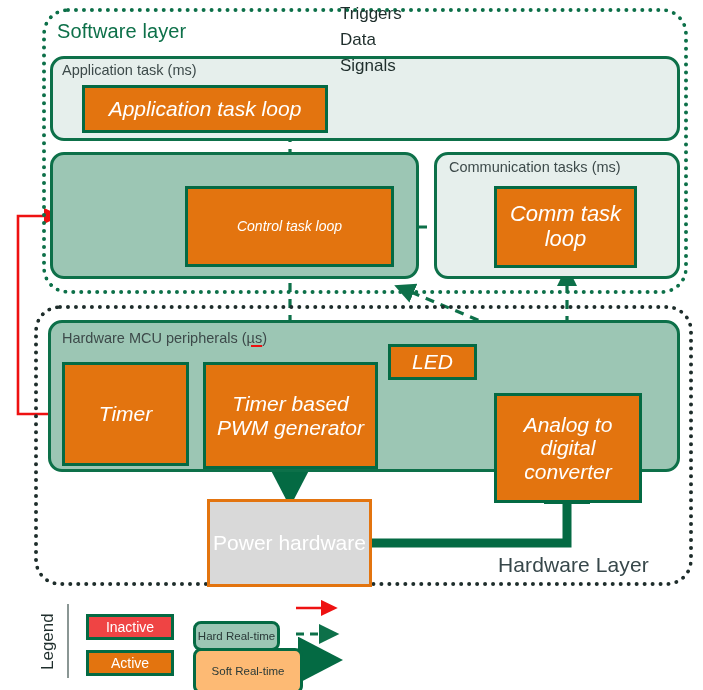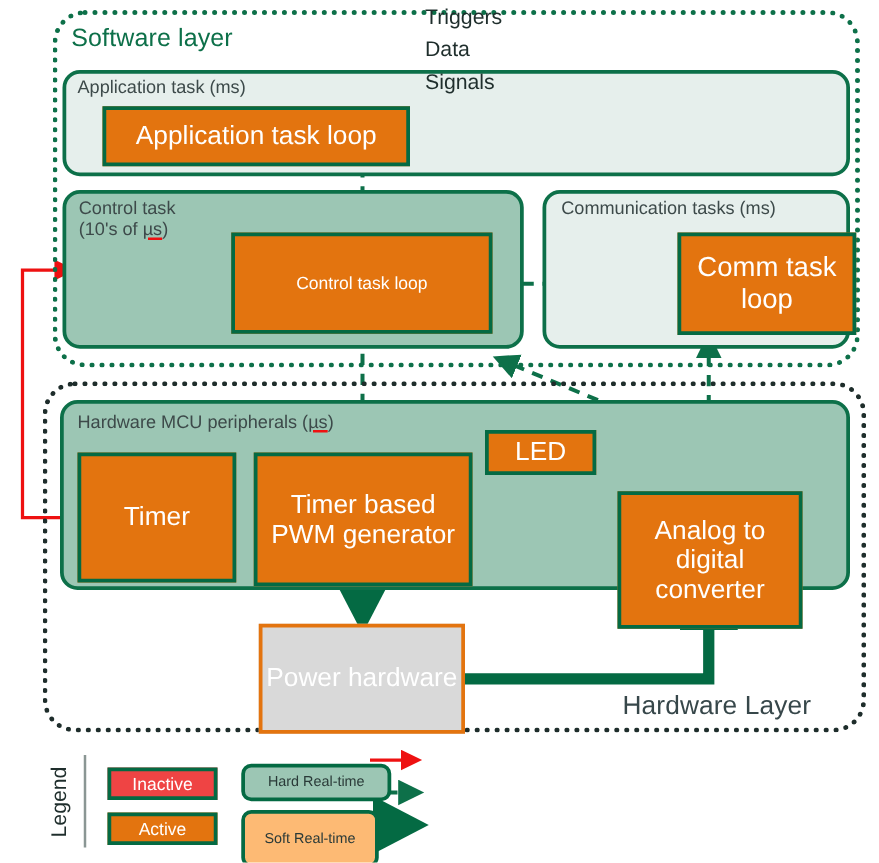--- a/index.html
+++ b/index.html
@@ -37,26 +37,26 @@
   #comm-task-group{left:434px;top:152px;width:246px;height:127px;}
   #comm-task-label{left:449px;top:159px;}
 
   #mcu-group{left:48px;top:320px;width:632px;height:152px;}
   #mcu-label{left:62px;top:330px;}
 
   
   .block{position:absolute;box-sizing:border-box;display:flex;
       align-items:center;justify-content:center;text-align:center;
       color:#ffffff;line-height:1.12;}
-  .block.active{background:#e3740f;border:3px solid #046a43;}
+  .block.active{background:#e3740f;border:3px solid #046a43;font-style:italic;}
   .block.inactive{background:#d9d9d9;border:3px solid #e3740f;}
 
   #app-task-loop{left:82px;top:85px;width:246px;height:48px;font-size:21px;}
   #control-task-loop{left:185px;top:186px;width:209px;height:81px;font-size:14px;}
-  #comm-task-loop{left:494px;top:186px;width:143px;height:82px;font-size:22px;margin-left:48px;}
+  #comm-task-loop{left:494px;top:186px;width:143px;height:82px;font-size:22px;}
   #timer-block{left:62px;top:362px;width:127px;height:104px;font-size:21px;}
   #pwm-block{left:203px;top:362px;width:175px;height:107px;font-size:21px;}
   #led-block{left:388px;top:344px;width:89px;height:36px;font-size:21px;}
   #adc-block{left:494px;top:357px;width:148px;height:110px;font-size:21px;margin-top:36px;}
   #power-hw-block{left:207px;top:499px;width:165px;height:88px;font-size:21px;}
 
   
   #legend{position:absolute;left:36px;top:600px;width:350px;height:82px;}
   #legend-word{position:absolute;left:0px;top:6px;width:24px;height:72px;
       color:#1f2e2c;font-size:17px;
@@ -66,21 +66,21 @@
       background:#8a9694;}
   .legend-chip{position:absolute;box-sizing:border-box;display:flex;
       align-items:center;justify-content:center;color:#ffffff;font-size:14px;}
   #chip-inactive{left:50px;top:14px;width:88px;height:26px;
       background:#ef4444;border:3px solid #046a43;}
   #chip-active{left:50px;top:50px;width:88px;height:26px;
       background:#e3740f;border:3px solid #046a43;}
   .legend-pill{position:absolute;box-sizing:border-box;display:flex;
       align-items:center;justify-content:center;color:#2a3a38;font-size:11.5px;
       border:3px solid #046a43;border-radius:8px;}
-  #pill-hard{left:157px;top:11px;width:120px;height:30px;background:#9cc6b4;}
+  #pill-hard{left:157px;top:21px;width:87px;height:30px;background:#9cc6b4;}
   #pill-soft{left:157px;top:48px;width:110px;height:46px;background:#fdba74;}
   .legend-text{position:absolute;color:#1f2e2c;font-size:17px;white-space:nowrap;}
   #legend-triggers{left:340px;top:4px;}
   #legend-data{left:340px;top:30px;}
   #legend-signals{left:340px;top:56px;}
 
   #wires{position:absolute;left:0;top:0;width:703px;height:690px;
       pointer-events:none;}
 </style>
 </head>
@@ -124,24 +124,20 @@
     <path d="M298,660 L325,660" stroke="#046a43" stroke-width="9" fill="none" marker-end="url(#mk-sig)"></path>
   </svg>
 
   <div class="layer" id="software-layer"></div>
   <div class="layer-title" id="software-layer-title">Software layer</div>
 
   <div class="group soft" id="app-task-group"></div>
   <div class="group-label" id="app-task-label">Application task (ms)</div>
 
   <div class="group hard" id="control-task-group"></div>
-  <div class="group-label" id="control-task-label">
-    <span>Control task</span><br>
-    <span>(10's of <u style="text-decoration:underline;text-decoration-color:#ee1111;text-decoration-thickness:2px;text-underline-offset:2px;">µs</u>)</span>
-  </div>
 
   <div class="group soft" id="comm-task-group"></div>
   <div class="group-label" id="comm-task-label">Communication tasks (ms)</div>
 
   <div class="block active" id="app-task-loop">Application task loop</div>
   <div class="block active" id="control-task-loop">Control task loop</div>
   <div class="block active" id="comm-task-loop">Comm task loop</div>
 
   <div class="layer" id="hardware-layer"></div>
   <div class="layer-title" id="hardware-layer-title">Hardware Layer</div>

